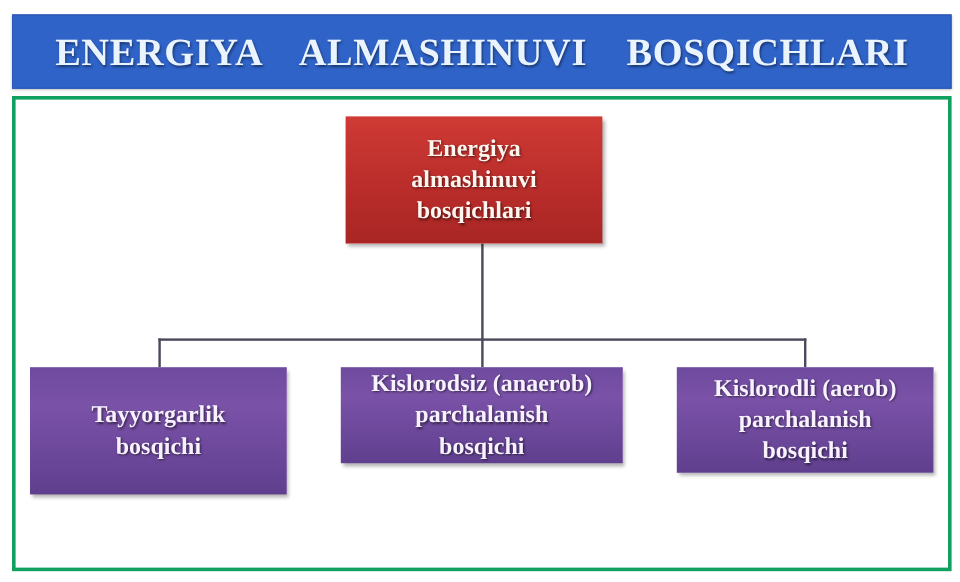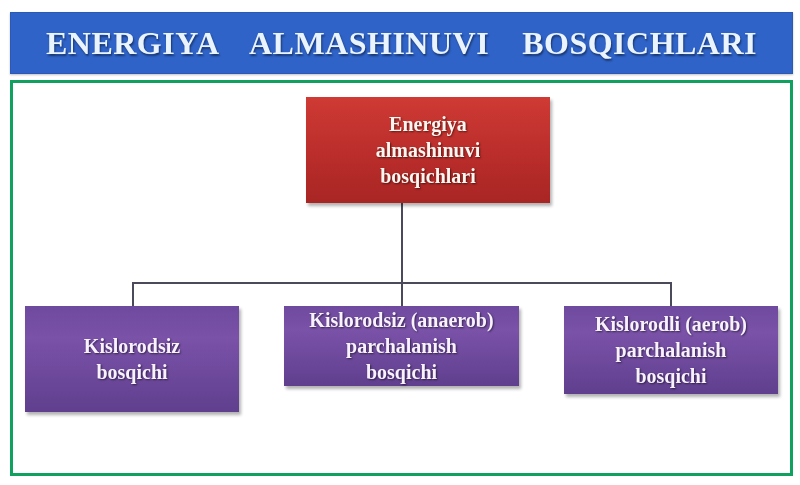--- a/index.html
+++ b/index.html
@@ -20,21 +20,21 @@
       border: 3px solid #10a060; box-sizing: border-box; background: #ffffff;
     }
     .box {
       position: absolute; box-sizing: border-box;
       display: flex; align-items: center; justify-content: center; text-align: center;
       color: #fff6f0; font-weight: bold; font-size: 20px; line-height: 26px;
       text-shadow: 1px 1px 2px rgba(0,0,0,0.55);
       box-shadow: 2px 3px 3px rgba(0,0,0,0.3);
     }
     .box-root {
-      left: 306px; top: 97px; width: 244px; height: 106px;
+      left: 288px; top: 97px; width: 214px; height: 106px;
       background: linear-gradient(to bottom, #cf3a34 0%, #b82c2a 60%, #a82624 100%);
     }
     .box-child {
       background: linear-gradient(to bottom, #6e4a9e 0%, #7a52a8 30%, #603f8e 100%);
       color: #f8f2ff;
     }
     .box-1 { left: 25px; top: 306px; width: 214px; height: 106px; }
     .box-2 { left: 284px; top: 306px; width: 235px; height: 80px; }
     .box-3 { left: 564px; top: 306px; width: 214px; height: 88px; }
     .box-text { white-space: pre-line; }
@@ -55,21 +55,21 @@
 <div class="line" style="left:401px; top:282px; width:2px; height:24px;"></div>
 <div class="line" style="left:670px; top:282px; width:2px; height:24px;"></div>
 
 <div class="box box-root">
   <span class="box-text">Energiya
 almashinuvi
 bosqichlari</span>
 </div>
 
 <div class="box box-child box-1">
-  <span class="box-text">Kislorodsiz
+  <span class="box-text">Tayyorgarlik
 bosqichi</span>
 </div>
 
 <div class="box box-child box-2">
   <span class="box-text">Kislorodsiz (anaerob)
 parchalanish
 bosqichi</span>
 </div>
 
 <div class="box box-child box-3">

